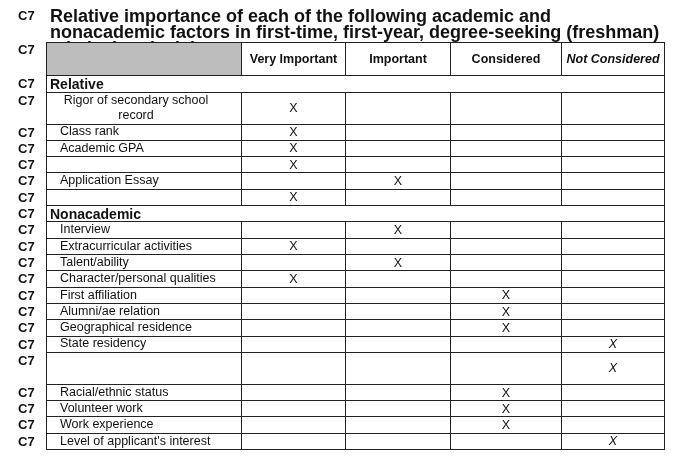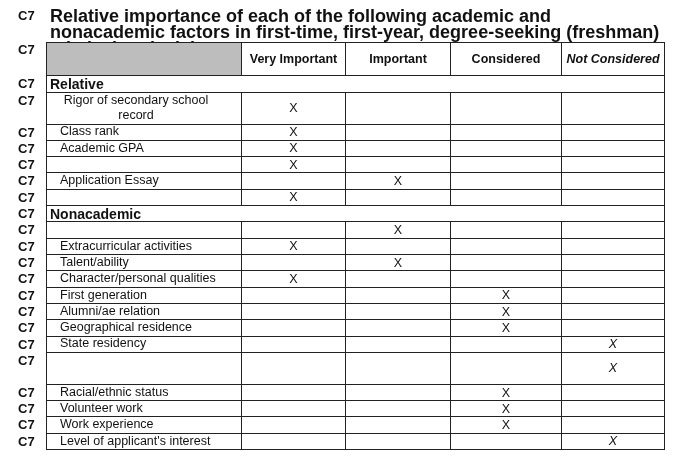--- a/index.html
+++ b/index.html
@@ -140,20 +140,21 @@
     </div>
     <div class="row" style="height: 16.5px;">
       <span class="code">C7</span>
       <div class="grid">
         <span class="section-label">Nonacademic</span>
       </div>
     </div>
     <div class="row" style="height: 16.3px;">
       <span class="code">C7</span>
       <div class="grid">
+        <div class="cell factor c0">Interview</div>
         <div class="cell mark c1"></div>
         <div class="cell mark c2">
           <span>X</span>
         </div>
         <div class="cell mark c3"></div>
         <div class="cell mark c4"></div>
       </div>
     </div>
     <div class="row" style="height: 16.3px;">
       <span class="code">C7</span>
@@ -187,21 +188,21 @@
           <span>X</span>
         </div>
         <div class="cell mark c2"></div>
         <div class="cell mark c3"></div>
         <div class="cell mark c4"></div>
       </div>
     </div>
     <div class="row" style="height: 16.3px;">
       <span class="code">C7</span>
       <div class="grid">
-        <div class="cell factor c0">First generation</div>
+        <div class="cell factor c0">First affiliation</div>
         <div class="cell mark c1"></div>
         <div class="cell mark c2"></div>
         <div class="cell mark c3">
           <span>X</span>
         </div>
         <div class="cell mark c4"></div>
       </div>
     </div>
     <div class="row" style="height: 16.3px;">
       <span class="code">C7</span>

